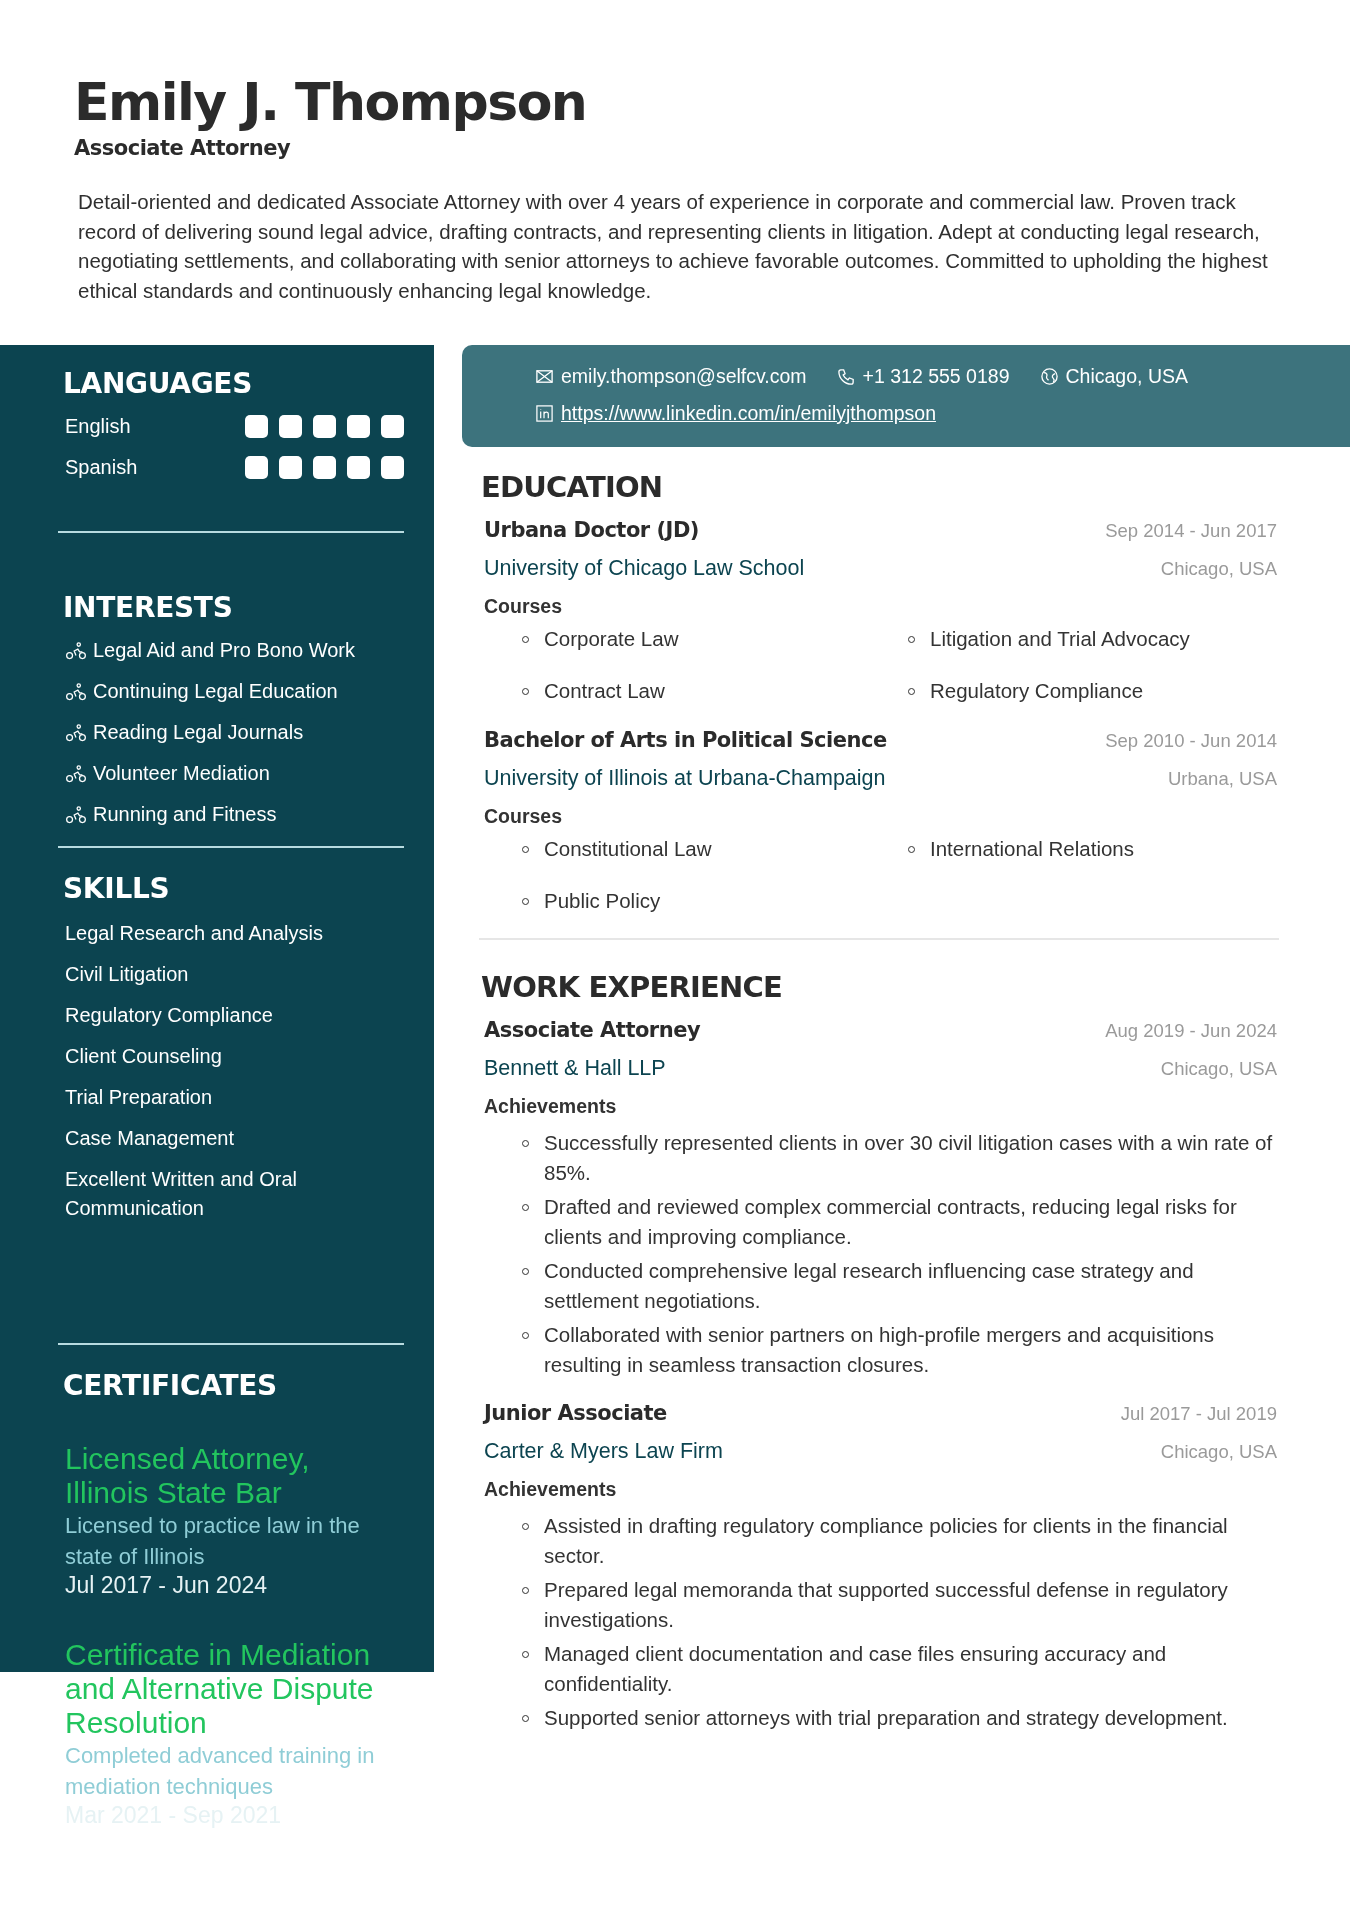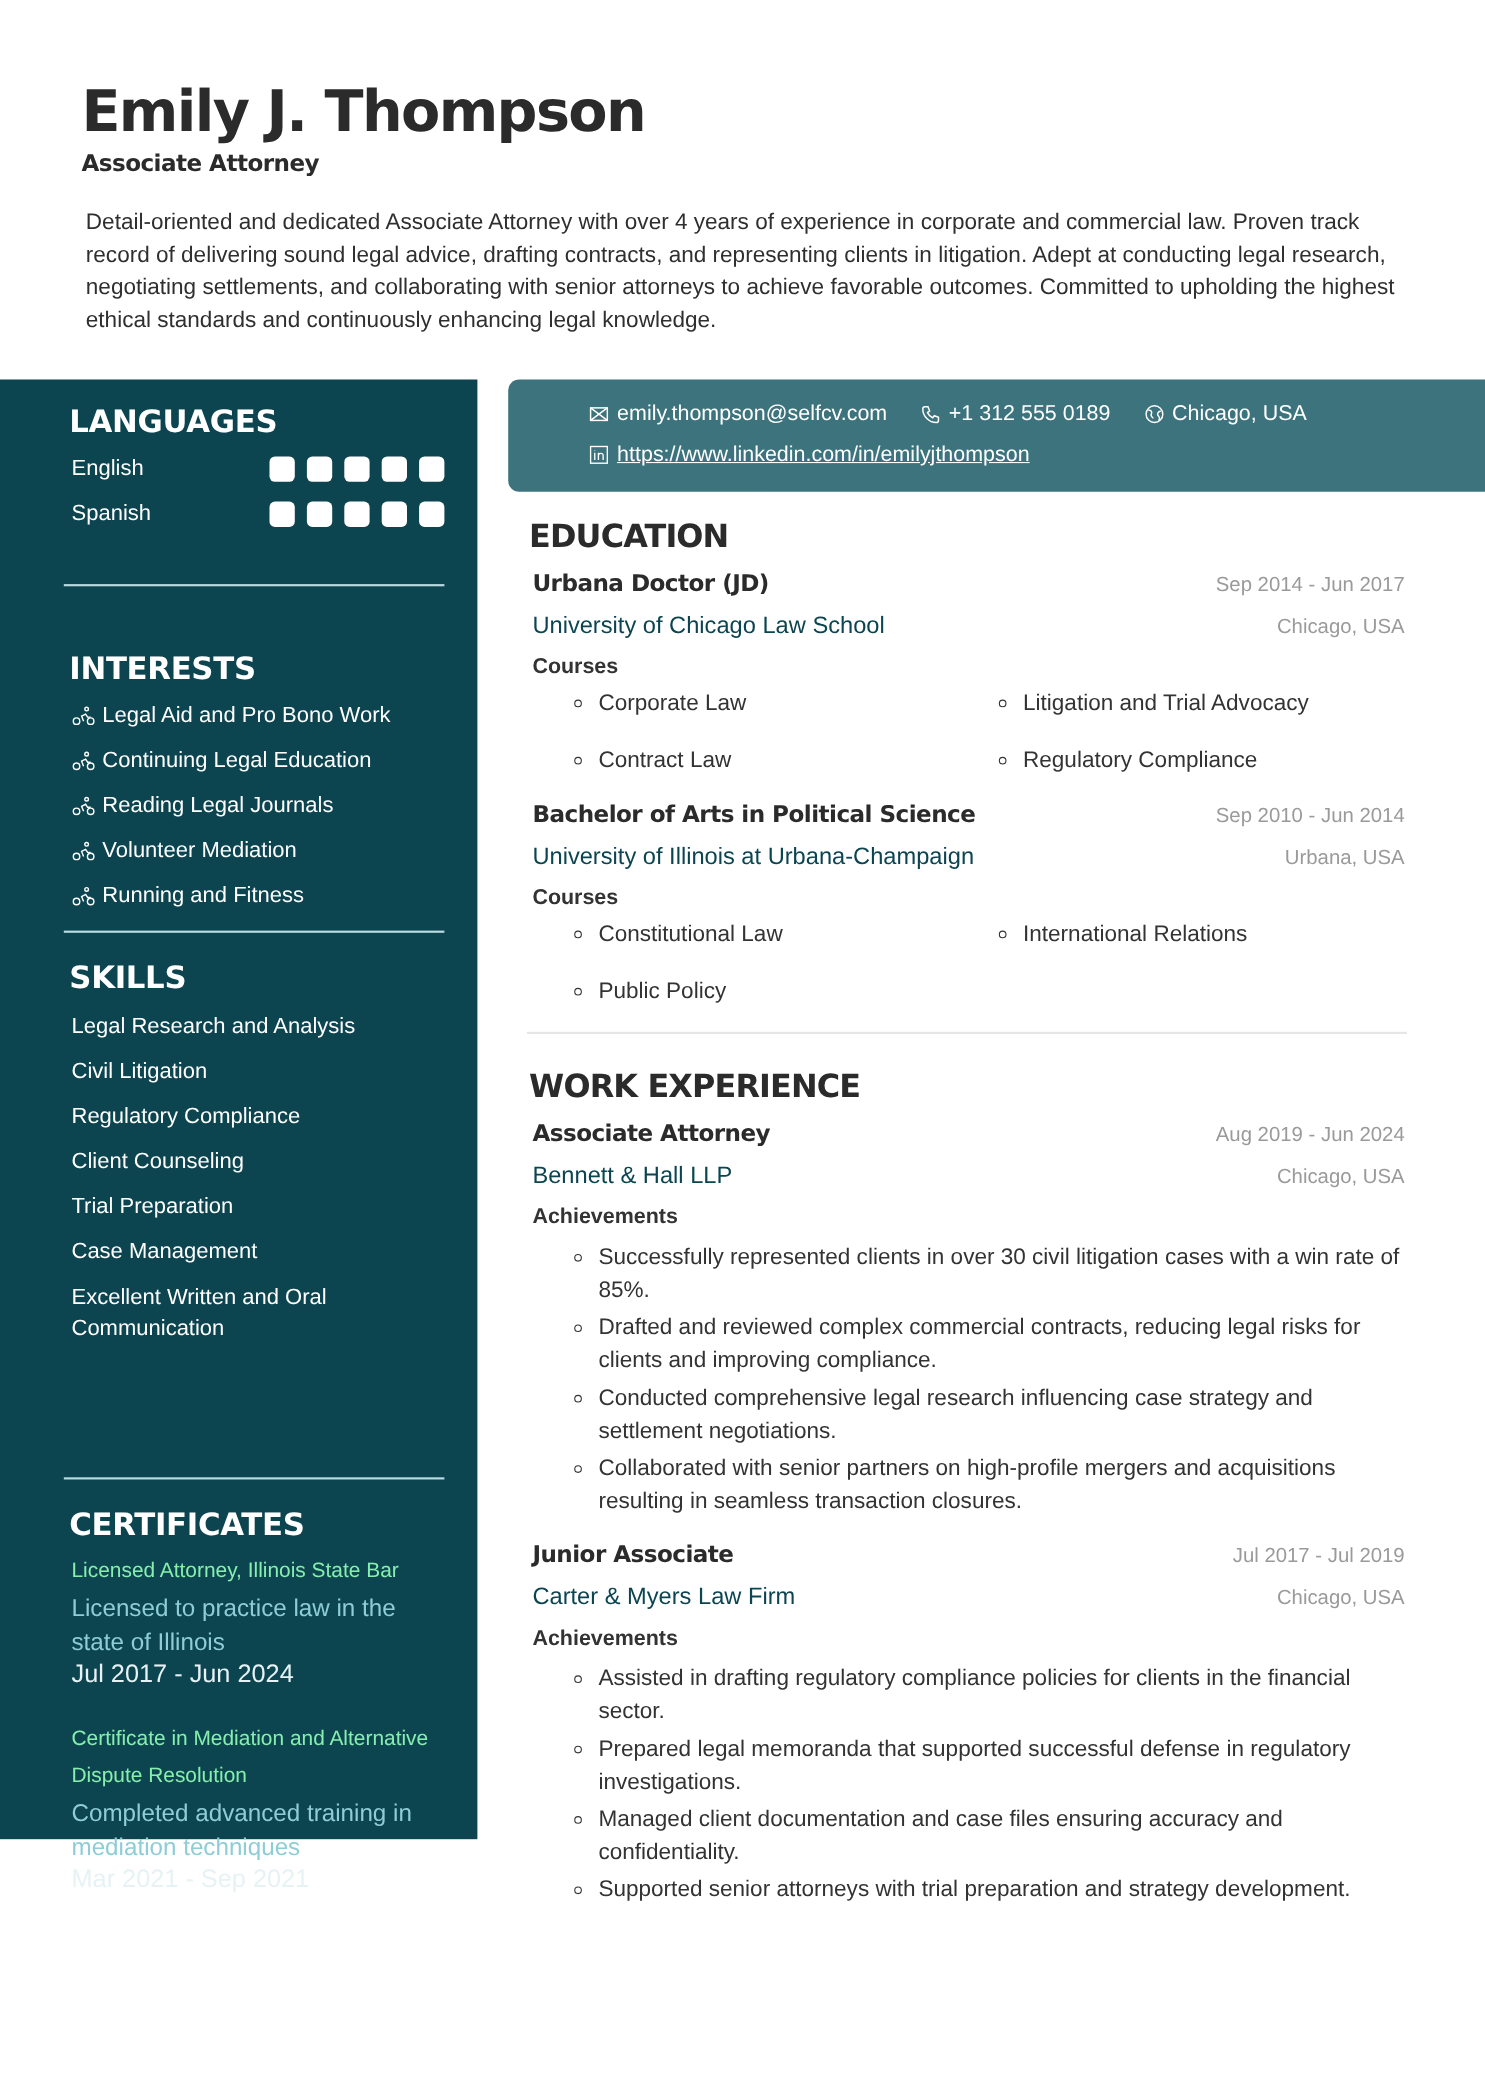--- a/index.html
+++ b/index.html
@@ -19,21 +19,21 @@
   .lang-row { display: flex; align-items: center; justify-content: space-between; height: 41px; margin-left: 7px; font-size: 20px; }
   .lang-dots { display: flex; gap: 11px; margin-right: 0; }
   .lang-dot { width: 23px; height: 23px; background: #ffffff; border-radius: 5px; }
 
   .interest-item { display: flex; align-items: center; height: 41px; margin-left: 7px; font-size: 20px; }
   .interest-icon { width: 22px; height: 22px; margin-right: 6px; flex: none; }
 
   .skill-item { font-size: 20px; line-height: 29px; margin-left: 7px; margin-bottom: 12px; }
 
   .cert { margin-left: 7px; margin-bottom: 30px; }
-  .cert-name { font-size: 19px; line-height: 34px; color: #86efac; }
+  .cert-name { font-size: 30px; line-height: 34px; color: #22c55e; margin-top: 40px; }
   .cert-desc { font-size: 22px; line-height: 31px; color: #8fcdd6; }
   .cert-date { font-size: 23px; line-height: 26px; color: #e6f2f4; }
 
   .contact-bar { position: absolute; left: 462px; top: 345px; width: 888px; height: 102px; background: #3d737d; border-radius: 10px 0 0 10px; color: #ffffff; font-size: 19.5px; }
   .contact-row { position: absolute; left: 73px; display: flex; align-items: flex-start; }
   .contact-item { display: flex; align-items: center; margin-right: 30px; }
   .contact-icon { width: 19px; height: 19px; margin-right: 7px; flex: none; }
   .contact-link { color: #ffffff; text-decoration: underline; }
 
   .main { position: absolute; left: 481px; top: 470px; width: 796px; }

